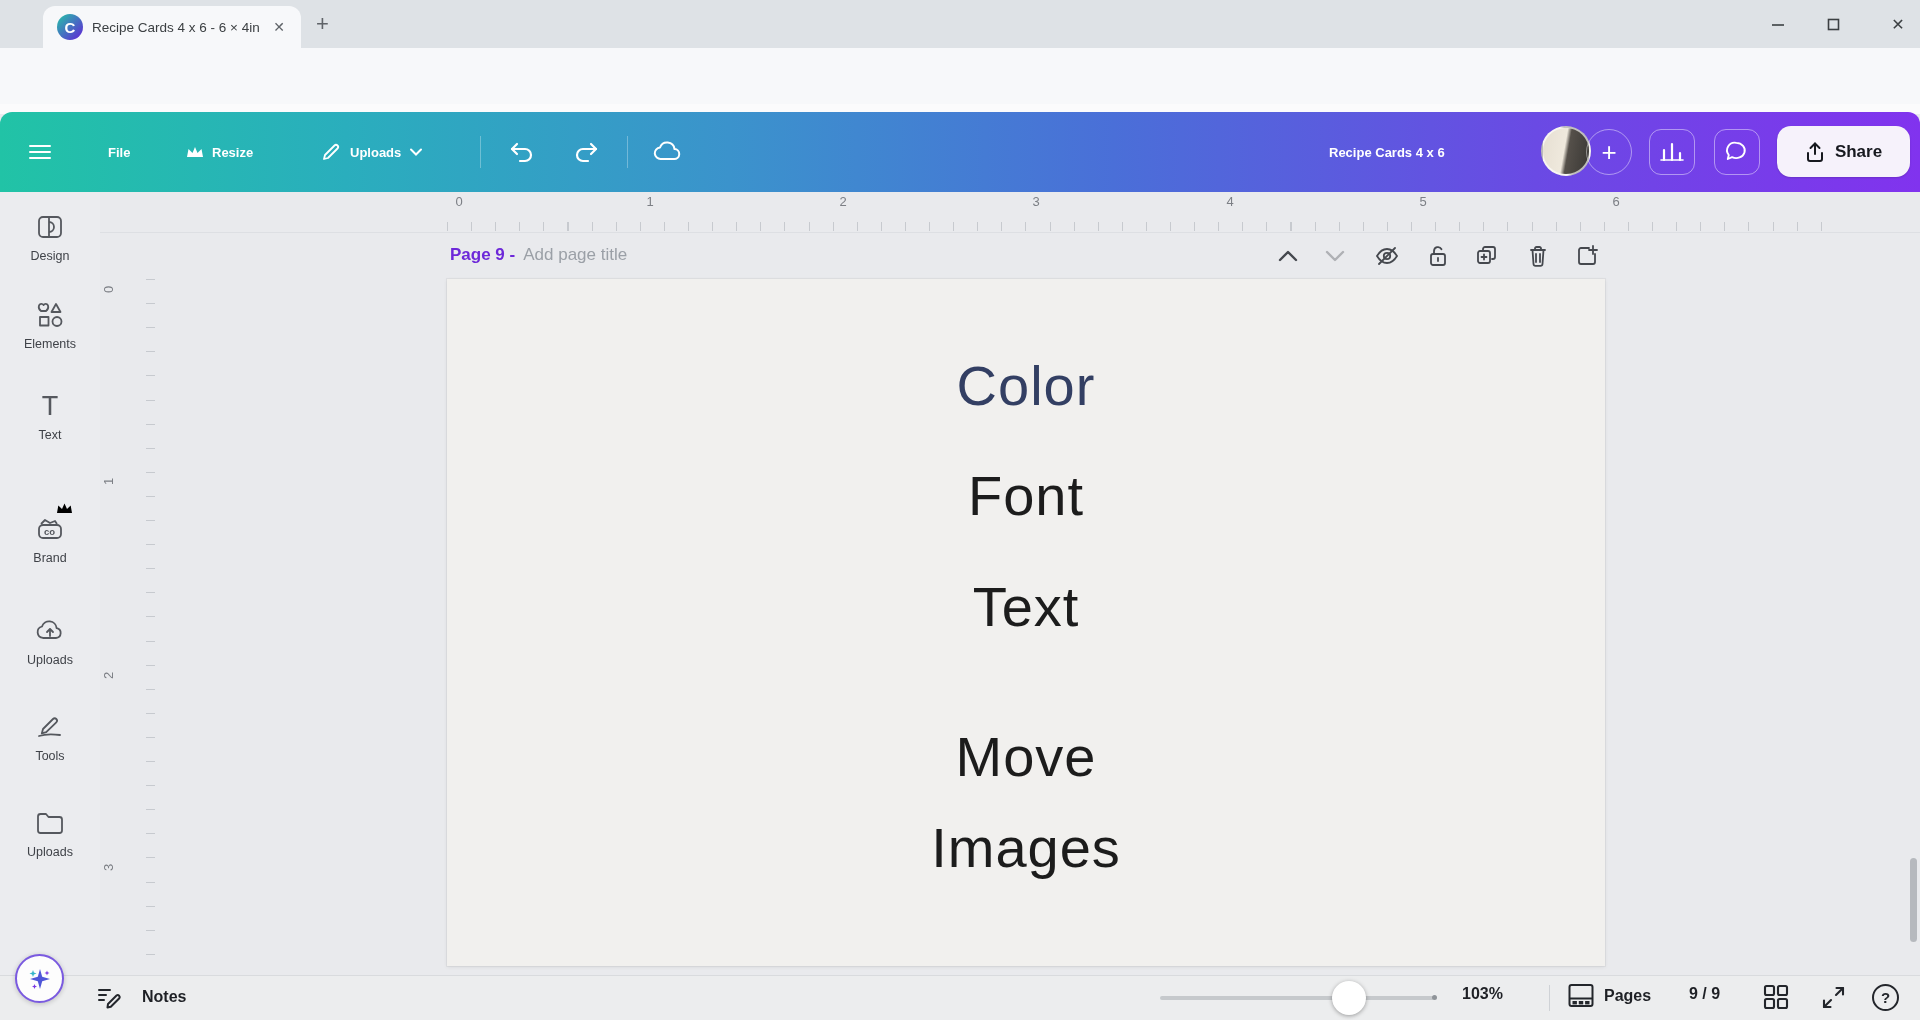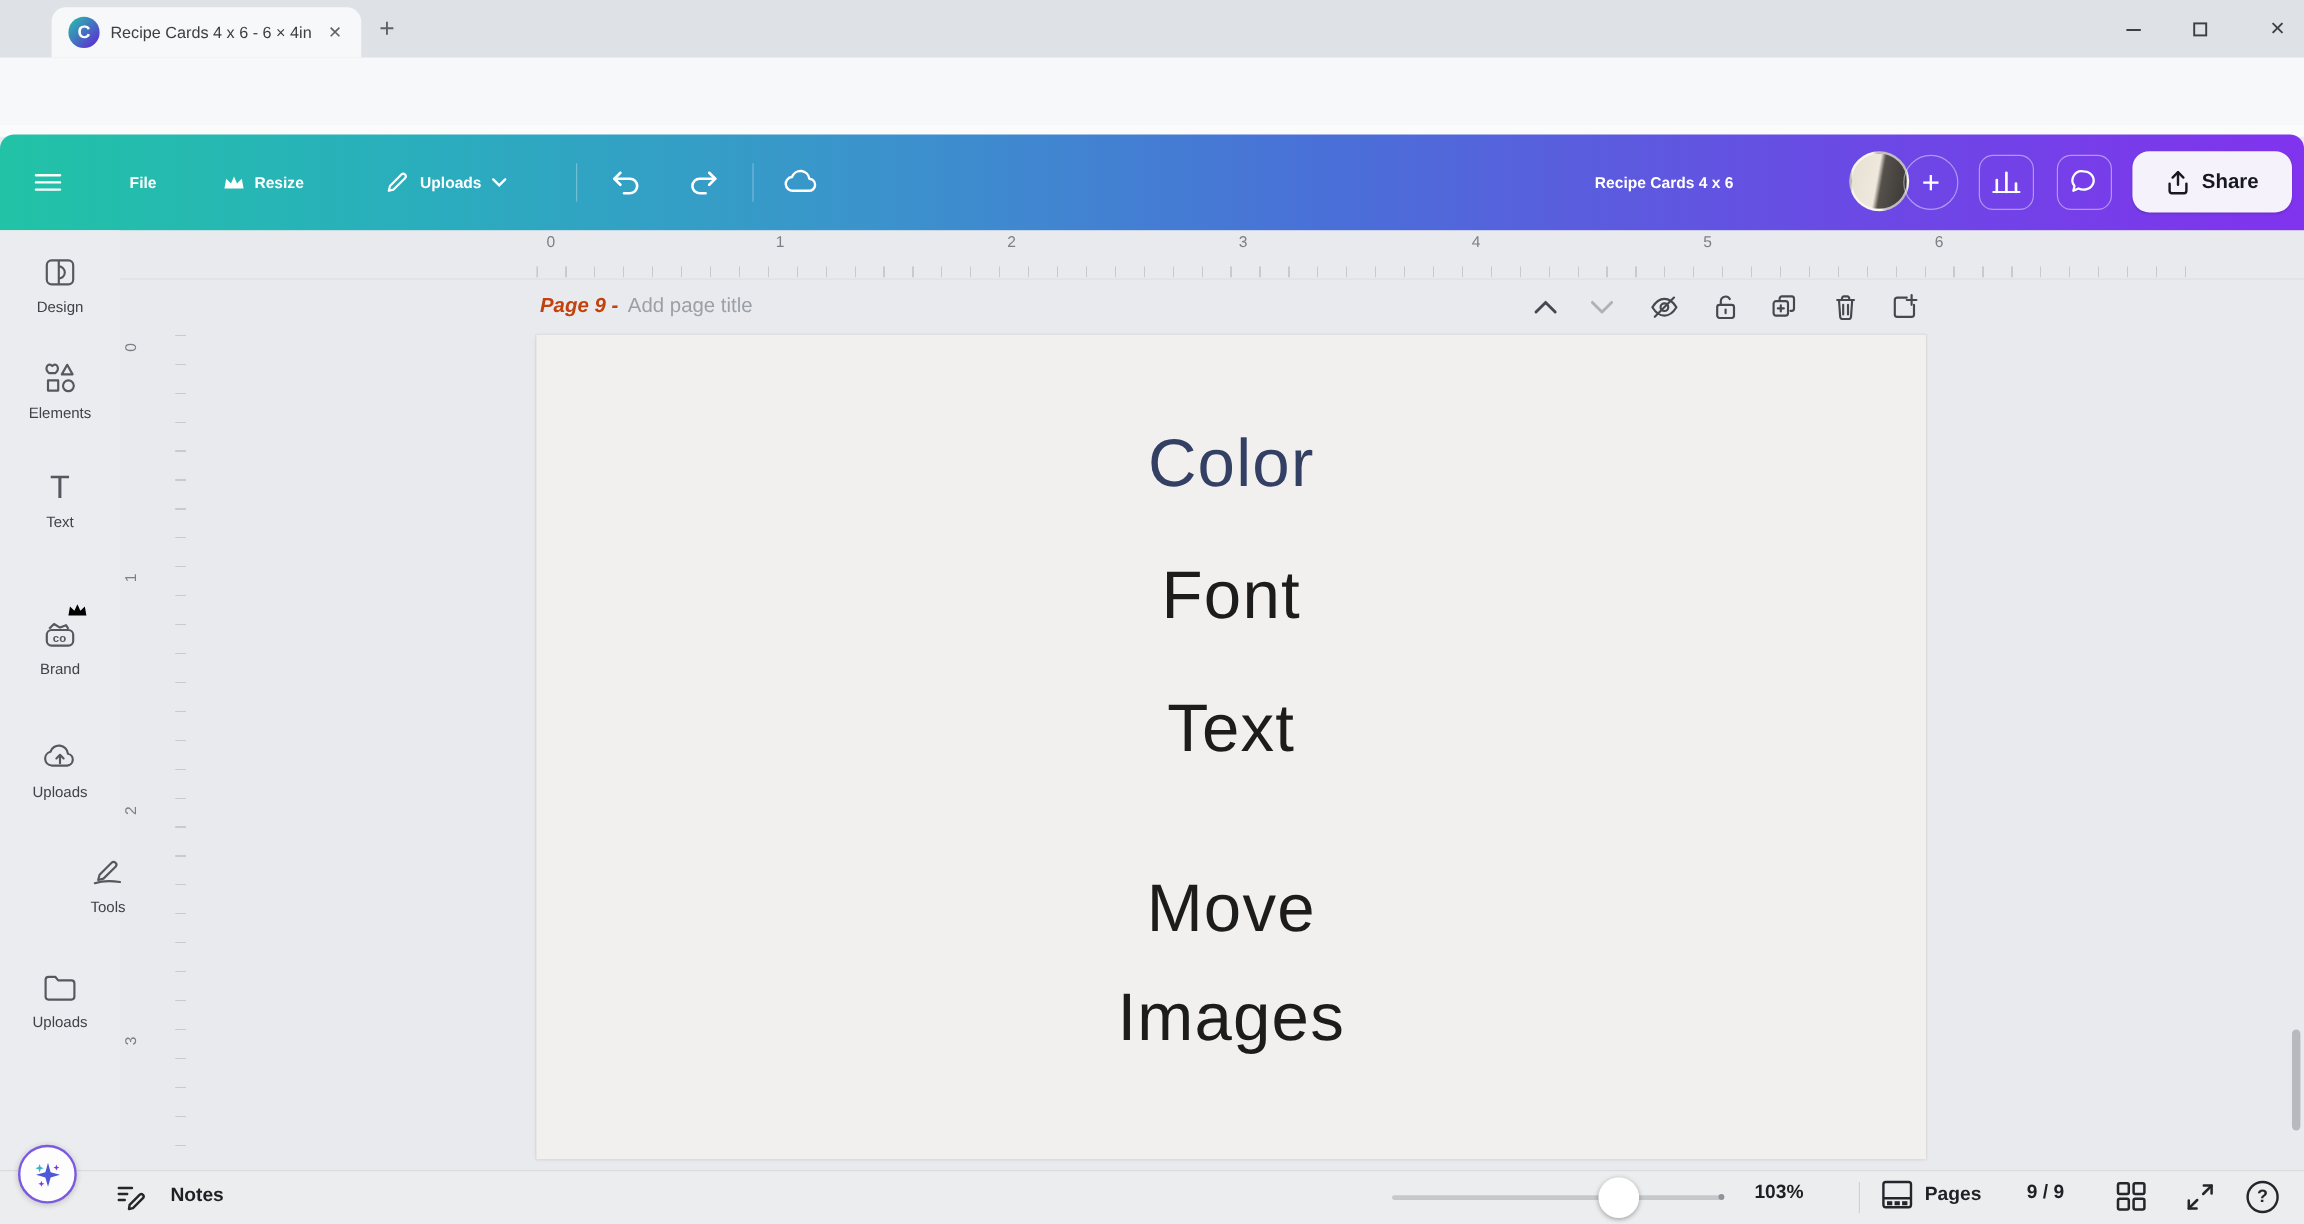--- a/index.html
+++ b/index.html
@@ -60,21 +60,21 @@
   .hruler{ left:100px; top:192px; width:1820px; height:41px; }
   .hruler .num{ position:absolute; top:2px; font-size:13px; color:#7c7f85; transform:translateX(-50%); }
   .hticks{ position:absolute; left:347px; top:30px; width:1390px; height:9px;
     background:repeating-linear-gradient(90deg,#c7cacf 0 1px,transparent 1px 24.1px); }
   .ruler-border{ left:100px; top:232px; width:1820px; height:1px; background:#dddfe3; }
   .vruler .num{ position:absolute; left:99px; font-size:13px; color:#7c7f85; transform:rotate(-90deg); }
   .vticks{ position:absolute; left:146px; top:279px; width:9px; height:690px;
     background:repeating-linear-gradient(180deg,#c7cacf 0 1px,transparent 1px 24.1px); }
 
   .pagebar-label{ left:450px; top:245px; font-size:17px; display:flex; gap:8px; align-items:baseline;}
-  .pb-strong{ color:#c2410c; font-weight:700;font-style:italic; }
+  .pb-strong{ color:#6d28d9; font-weight:700; }
   .pb-placeholder{ color:#9ba0a7; font-weight:400; }
   .pgctl{ position:absolute; top:242px; width:30px; height:28px; display:flex; align-items:center;
     justify-content:center; color:#515archive??458;color:#51545a; cursor:pointer;}
 
   .page{ left:447px; top:279px; width:1158px; height:687px; background:#f1f0ee;
     box-shadow:0 0 0 1px rgba(0,0,0,.04), 0 1px 4px rgba(0,0,0,.08); }
   .ctext{ position:absolute; left:447px; width:1158px; text-align:center;
     font-family:Liberation Sans, sans-serif; font-size:56px; line-height:66px; letter-spacing:1px; cursor:pointer;}
 
   .vscroll{ left:1910px; top:858px; width:7px; height:84px; background:#b6b9be; border-radius:4px; }
@@ -357,21 +357,21 @@
     <div class="ric">
       <svg width="30" height="28" fill="none" stroke="#55585e" stroke-width="1.8" stroke-linejoin="round" stroke-linecap="round">
         <path d="M8 21 h13 a5 5 0 0 0 .6-9.9 A7.5 7.5 0 0 0 7 9.5 a5.8 5.8 0 0 0 1 11.4z"></path>
         <line x1="15" y1="19" x2="15" y2="12.5"></line>
           <polyline points="12,15 15,12 18,15"></polyline>
         </svg>
     </div>
     <div class="rlabel">Uploads</div>
   </div>
 
-  <div class="railitem" style="top:712px;margin-left:40px;">
+  <div class="railitem" style="top:712px;">
     <div class="ric">
       <svg width="30" height="28" fill="none" stroke="#55585e" stroke-width="1.8" stroke-linejoin="round" stroke-linecap="round">
         <path d="M8 16 L18 6 a2.3 2.3 0 0 1 3.3 3.3 L11.2 19.2 L6.8 20.4z"></path>
         <path d="M4 23 c6-2 14-2 21-1"></path>
         </svg>
     </div>
     <div class="rlabel">Tools</div>
   </div>
 
   <div class="railitem" style="top:808px;">

